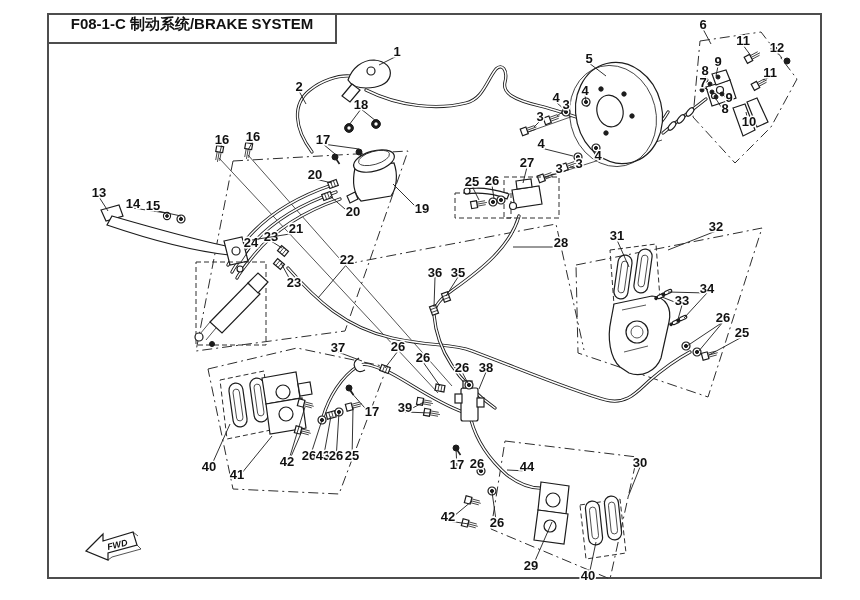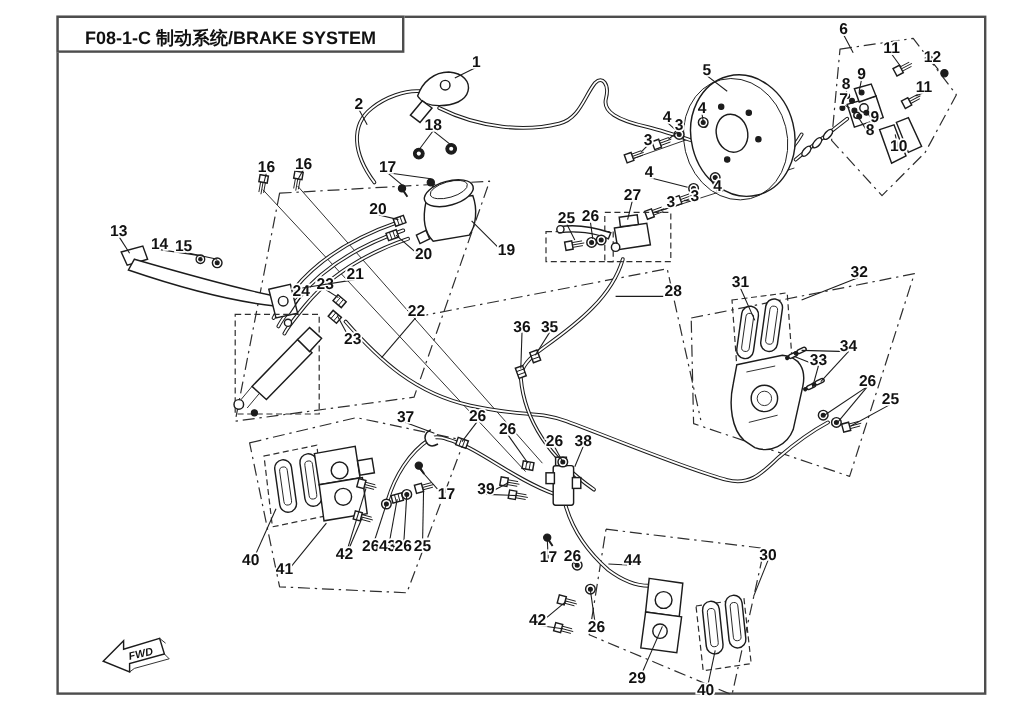--- a/index.html
+++ b/index.html
@@ -2,21 +2,21 @@
 <html><head>
 <meta charset="utf-8">
 <style>
   html,body{margin:0;padding:0}
   body{width:860px;height:600px;background:#fff;position:relative;overflow:hidden;
        font-family:"Liberation Sans",sans-serif;}
   .frame{position:absolute;left:47px;top:13px;width:775px;height:566px;
          border:2px solid #4d4d4d;box-sizing:border-box;background:#fff}
   .titlebox{position:absolute;left:47px;top:13px;width:290px;height:31px;
          border:2px solid #4d4d4d;box-sizing:border-box;background:#fff;
-         display:flex;align-items:flex-end;justify-content:center;z-index:3}
+         display:flex;align-items:flex-start;justify-content:center;z-index:3}
   .titlebox span{font-weight:bold;font-size:15px;color:#111;white-space:nowrap}
   svg.diagram{position:absolute;left:0;top:0;z-index:2}
   .tube-o{fill:none;stroke:#1c1c1c;stroke-width:3.2;stroke-linecap:round}
   .tube-i{fill:none;stroke:#ffffff;stroke-width:1.5;stroke-linecap:round}
   .dash{fill:none;stroke:#2e2e2e;stroke-width:1;stroke-dasharray:10 4 2 4;stroke-linejoin:round}
   .dash2{fill:none;stroke:#2e2e2e;stroke-width:1;stroke-dasharray:5 3}
   .s{stroke:#1c1c1c;fill:#fff;stroke-width:1.2}
   .sf{stroke:#1c1c1c;fill:#1c1c1c}
   .thin{stroke:#1c1c1c;stroke-width:.75;fill:none}
   .lead{stroke:#1c1c1c;stroke-width:.9}

